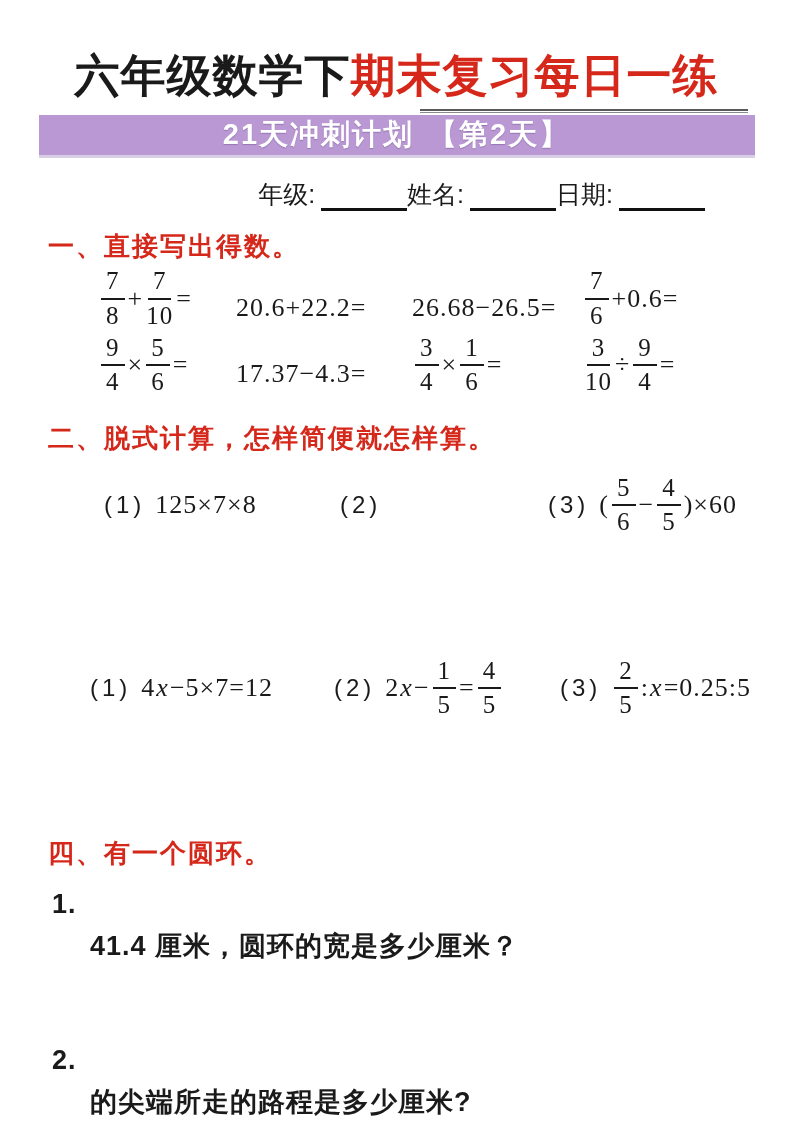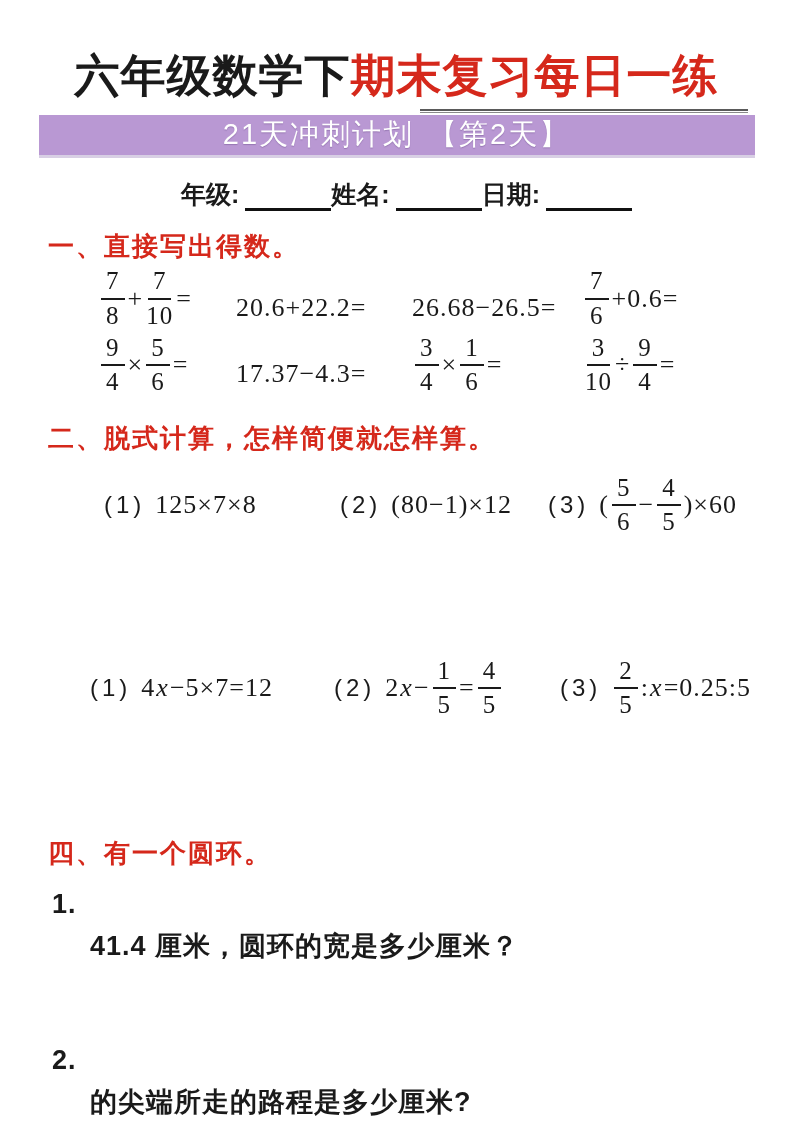--- a/index.html
+++ b/index.html
@@ -27,28 +27,28 @@
   .t-red{color:var(--red);}
   .title-underline{
     position:absolute;left:420px;top:81px;width:328px;height:4px;
     border-top:2px solid #5a5a5a;border-bottom:1px solid #8a8a8a;
   }
   .banner{
     width:716px;height:43px;margin:11px auto 0;
     background:var(--purple);
     border-bottom:3px solid #d8cfe4;
     display:flex;align-items:center;justify-content:center;gap:14px;
-    color:#ffffff;font-size:29px;font-weight:normal;letter-spacing:2px;
+    color:#ffffff;font-size:29px;font-weight:bold;letter-spacing:2px;
     text-shadow:0 1px 1px rgba(90,60,120,.35);
   }
   
   .form-row{
-    display:flex;justify-content:center;
+    display:flex;justify-content:flex-end;
     padding:20px 88px 0 64px;
-    font-size:25px;font-weight:bold;margin-left:44px;
+    font-size:25px;font-weight:normal;margin-left:44px;
   }
   .form-field{display:flex;align-items:flex-end;}
   .blank{
     display:inline-block;width:86px;height:24px;margin-left:6px;
     border-bottom:3px solid #111;
   }
   
   .sec-heading{
     margin:0 6px 0 48px;
     color:var(--red);
@@ -201,23 +201,20 @@
     <h2 class="sec-heading">二、脱式计算，怎样简便就怎样算。</h2>
     <div class="probrow">
       <div class="p-item">
         <span class="p-label">(1)</span>
         <span class="math">
             <span>125×7×8</span>
           </span>
       </div>
       <div class="p-item">
         <span class="p-label">(2)</span>
-        <span class="math">
-            <span>(80−1)×12</span>
-          </span>
       </div>
       <div class="p-item">
         <span class="p-label">(3)</span>
         <span class="math">
             <span>(</span>
             <span class="frac">
               <span class="num">5</span>
               <span class="den">6</span>
             </span>
             <span>−</span>

